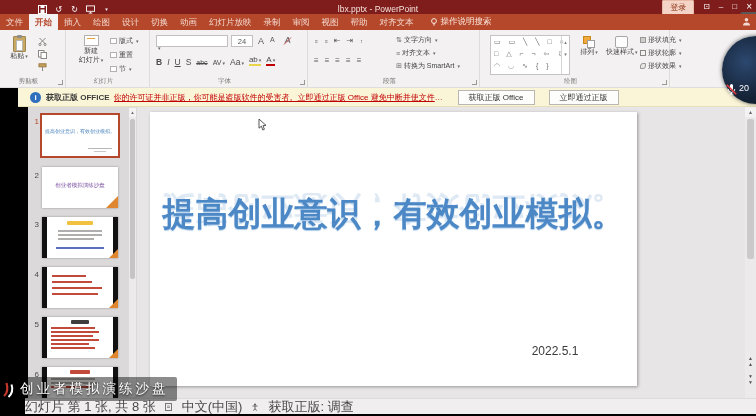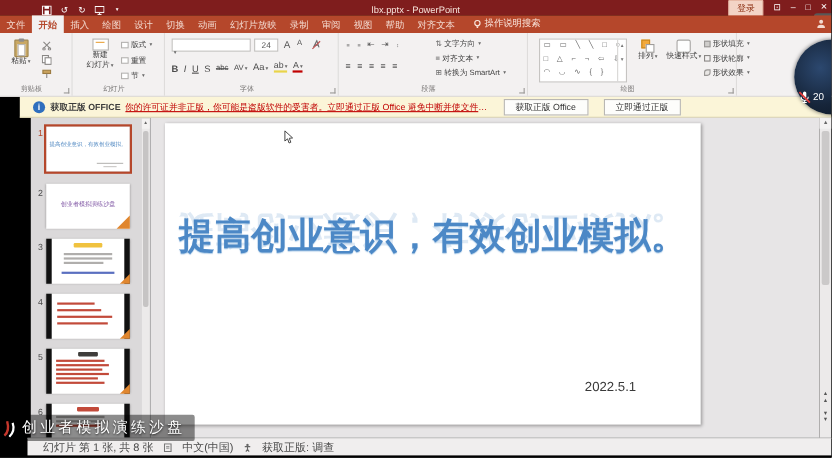--- a/index.html
+++ b/index.html
@@ -123,21 +123,21 @@
   .slide-date{position:absolute;left:310px;top:232px;width:190px;text-align:center;color:#3a3a3a;font-size:12px}
   .cursor{position:absolute;left:108px;top:6px;width:9px;height:13px}
 
   
   .vscroll{position:absolute;left:745px;top:107px;width:11px;height:291px;background:#eceaea}
   .vs-up{position:absolute;left:0;top:0;width:11px;height:10px;background:#f4f2f2;color:#666;font-size:6px;text-align:center;line-height:10px}
   .vs-th{position:absolute;left:2px;top:12px;width:7px;height:140px;background:#cbc9c9;border-radius:2px}
   .vs-nav{position:absolute;left:0;width:11px;height:12px;color:#555;font-size:5px;text-align:center;line-height:6px}
 
   
-  .statusbar{position:absolute;left:25px;top:398px;width:731px;height:16px;background:#f0eeee;display:flex;align-items:center;font-size:10px;color:#4a4a4a;padding:0 14px;gap:9px;border-top:1px solid #dddbdb}
+  .statusbar{position:absolute;left:25px;top:398px;width:731px;height:16px;background:#f0eeee;display:flex;align-items:center;font-size:13px;color:#4a4a4a;padding:0 0;gap:9px;border-top:1px solid #dddbdb}
   .sb-ic{width:8px;height:8px;display:inline-flex}
   .sb-right{margin-left:auto;display:flex;align-items:center;gap:8px}
   .note-ic::after{content:"▵";font-size:8px;color:#666}
   .cmt-ic{width:8px;height:6px;background:#6d6b6b;border-radius:1px;display:inline-block}
   .vi{font-size:9px;color:#5c5c5c;line-height:1;padding:1px 3px}
   .vi.pressed{background:#d9d7d7}
   .vi-normal::after{content:"▦"} .vi-sorter::after{content:"⊞"} .vi-read::after{content:"◫"} .vi-show::after{content:"▽"}
   .zslider{position:relative;width:54px;height:9px}
   .zslider .track{position:absolute;left:0;right:0;top:4px;height:1px;background:#9b9999}
   .zslider .zthumb{position:absolute;left:55%;top:1px;width:3px;height:7px;background:#6d6b6b}

